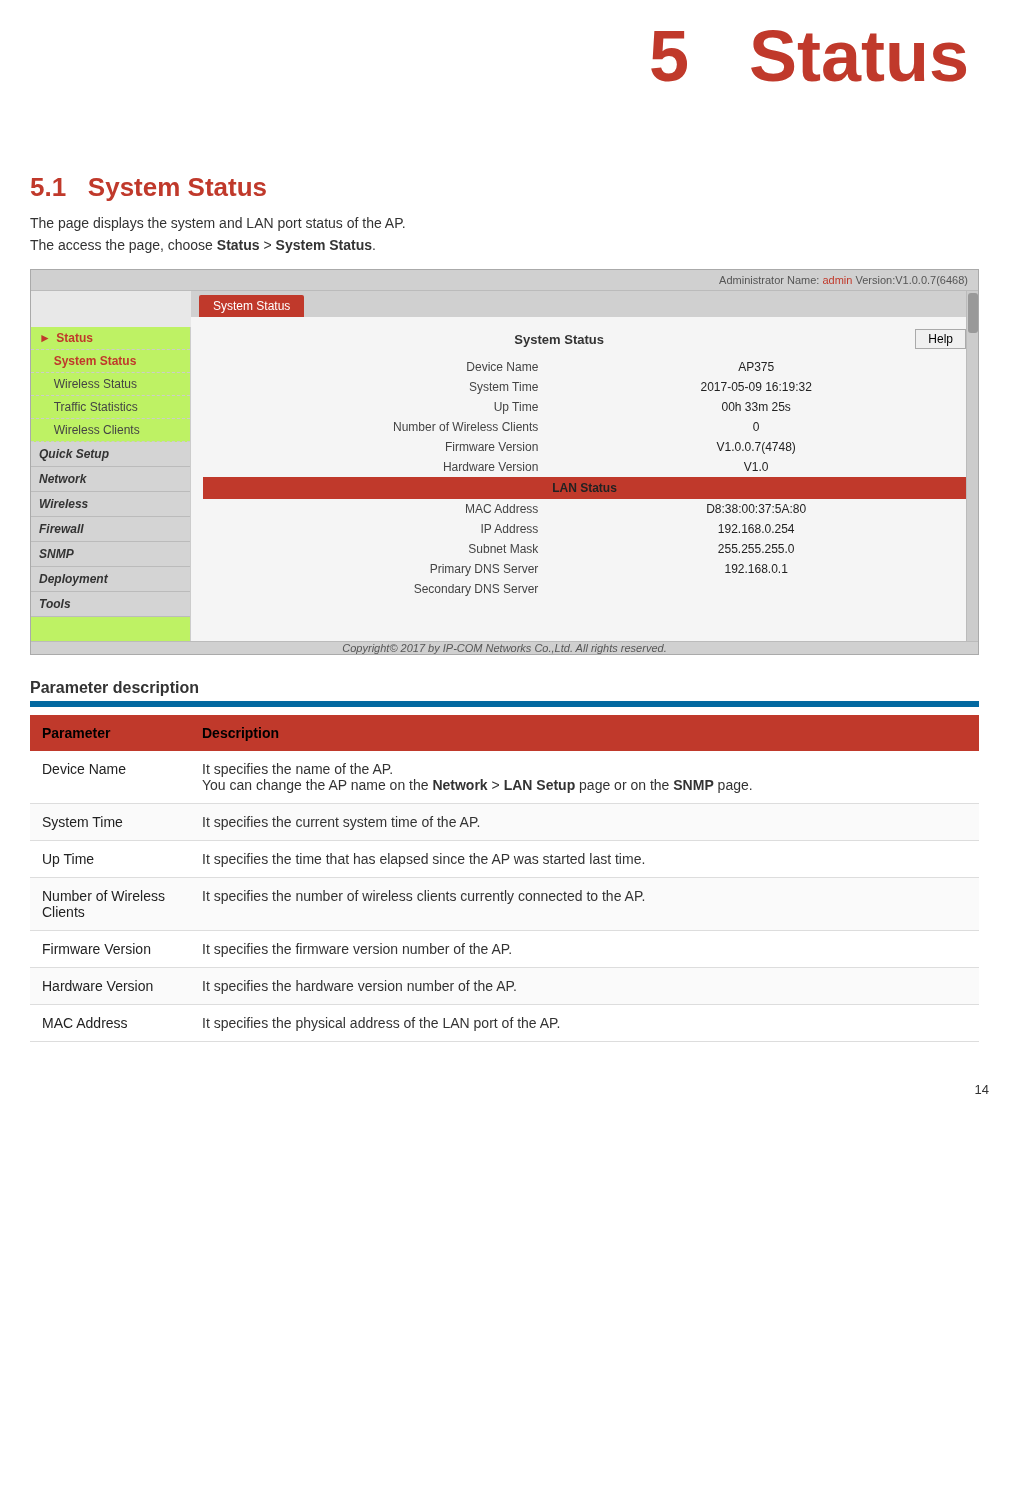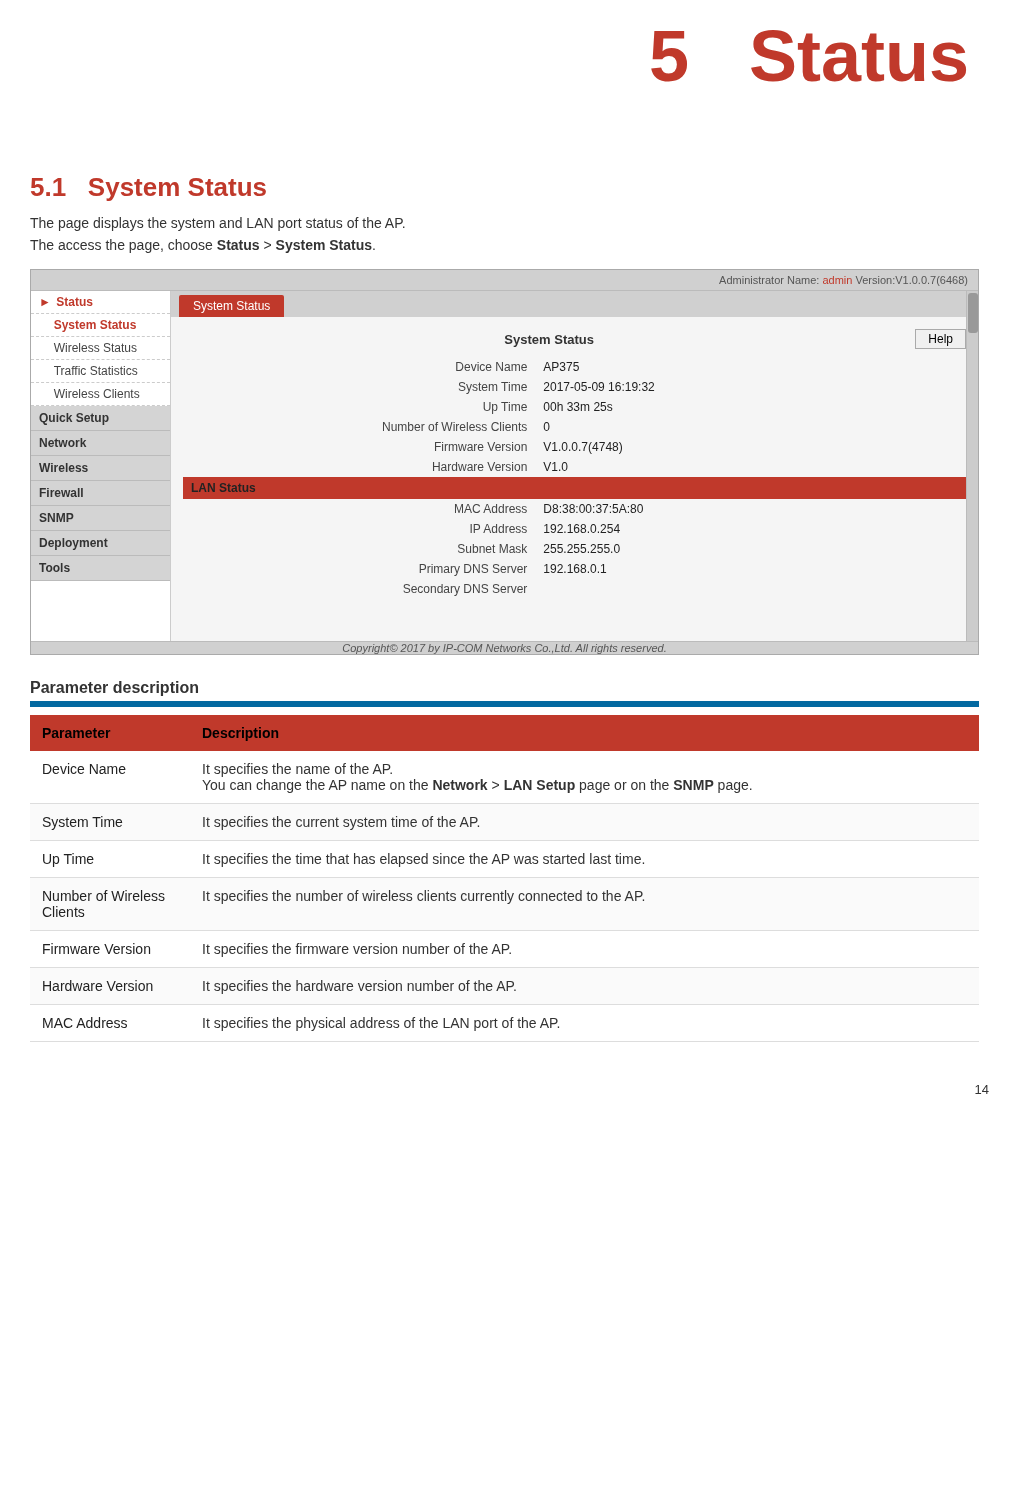--- a/index.html
+++ b/index.html
@@ -71,25 +71,26 @@
       text-decoration: none;
     }
 
     .ui-body {
       display: flex;
       background: #e8e8e8;
     }
 
     
     .ui-sidebar {
-      width: 140px;
-      background: #ffffff;
+      width: 160px;
+      background: #bef264;
       border-right: 1px solid #ccc;
       font-size: 12px;
       flex-shrink: 0;
+      margin-top: 36px;
     }
 
     .sidebar-item {
       padding: 4px 8px;
       color: #333;
       cursor: pointer;
       border-bottom: 1px dashed #ccc;
       font-size: 12px;
     }
     .sidebar-item.active {
@@ -102,20 +103,21 @@
     }
     .sidebar-item.sub.active {
       color: #c0392b;
       font-weight: bold;
     }
     .sidebar-item.category {
       background: #d4d4d4;
       font-weight: bold;
       padding: 5px 8px;
       border-bottom: 1px solid #bbb;
+      font-style: italic;
     }
     .sidebar-arrow {
       color: #c0392b;
       margin-right: 2px;
     }
 
     
     .ui-main {
       flex: 1;
       background: #f5f5f5;
@@ -167,21 +169,21 @@
     .ui-table tr td {
       padding: 3px 8px;
       border: none;
     }
     .ui-table tr td:first-child {
       text-align: right;
       width: 45%;
       color: #444;
     }
     .ui-table tr td:last-child {
-      text-align: left;
+      text-align: center;
       color: #222;
     }
     .ui-table .section-row td {
       background: #c0392b;
       color: #fff;
       text-align: center;
       font-weight: bold;
       padding: 4px 8px;
     }
 

